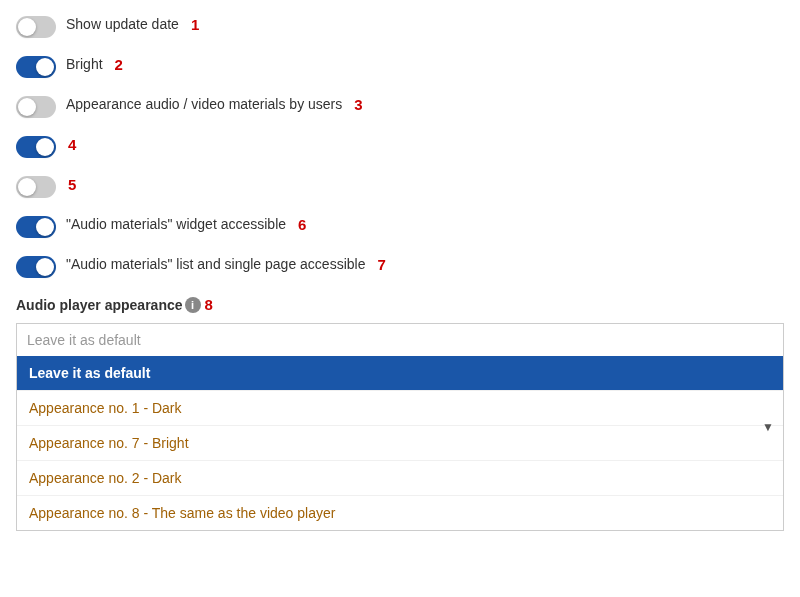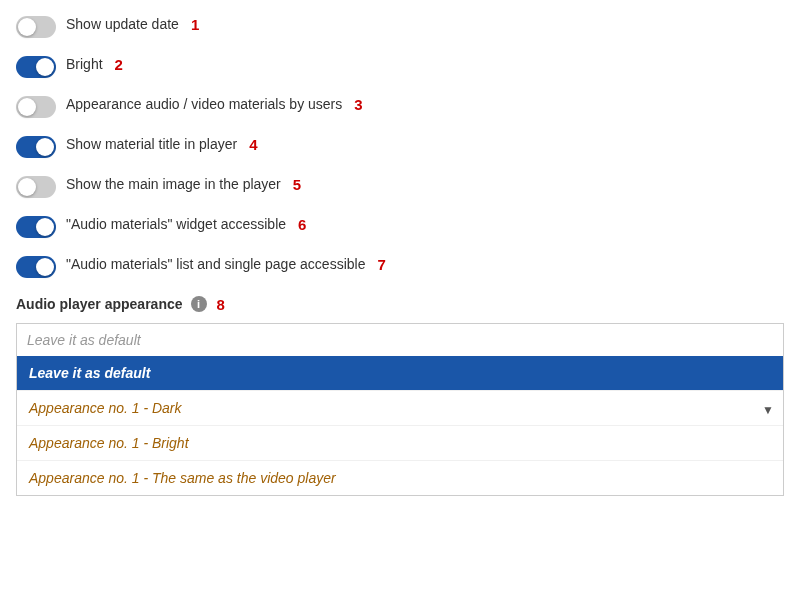--- a/index.html
+++ b/index.html
@@ -64,22 +64,22 @@
       font-size: 15px;
       margin-left: 2px;
     }
 
     
     .appearance-section {
       margin-top: 4px;
     }
     .appearance-title {
       display: flex;
-      align-items: flex-start;
-      gap: 8px;
+      align-items: center;
+      gap: 2px;
       margin-bottom: 10px;
       font-size: 14px;
       font-weight: 600;
       color: #333;
     }
     .info-icon {
       display: inline-flex;
       align-items: center;
       justify-content: center;
       width: 16px;
@@ -89,21 +89,20 @@
       color: #fff;
       font-size: 11px;
       font-weight: bold;
       cursor: pointer;
     }
 
     
     .dropdown-wrapper {
       position: relative;
       width: 100%;
-      font-style: italic;
     }
     .dropdown-input {
       width: 100%;
       border: 1px solid #ccc;
       padding: 8px 30px 8px 10px;
       font-size: 14px;
       color: #999;
       background: #fff;
       cursor: pointer;
       appearance: none;
@@ -174,30 +173,28 @@
       </div>
       <span class="setting-label">Appearance audio / video materials by users</span>
       <span class="step-num" style="color: rgb(204, 0, 0);">3</span>
     </div>
     <div class="setting-row">
       <div class="toggle">
         <div class="toggle-track on">
           <div class="toggle-thumb on"></div>
         </div>
       </div>
-      <span class="setting-label">Show material title in player</span>
       <span class="step-num" style="color: rgb(204, 0, 0);">4</span>
     </div>
     <div class="setting-row">
       <div class="toggle">
         <div class="toggle-track off">
           <div class="toggle-thumb off"></div>
         </div>
       </div>
-      <span class="setting-label">Show the main image in the player</span>
       <span class="step-num" style="color: rgb(204, 0, 0);">5</span>
     </div>
     <div class="setting-row">
       <div class="toggle">
         <div class="toggle-track on">
           <div class="toggle-thumb on"></div>
         </div>
       </div>
       <span class="setting-label">"Audio materials" widget accessible</span>
       <span class="step-num" style="color: rgb(204, 0, 0);">6</span>
@@ -218,17 +215,18 @@
     <span>Audio player appearance</span>
     <span class="info-icon">i</span>
     <span class="step-num" style="color:#cc0000">8</span>
   </div>
   <div class="dropdown-wrapper">
     <div class="dropdown-input">Leave it as default</div>
     <span class="dropdown-arrow">▼</span>
     <div class="dropdown-list" id="dropdown-list">
         <div class="dropdown-item selected">Leave it as default</div>
         <div class="dropdown-item">Appearance no. 1 - Dark</div>
-        <div class="dropdown-item">Appearance no. 1 - Bright</div>
-        <div class="dropdown-item">Appearance no. 1 - The same as the video player</div>
+        <div class="dropdown-item">Appearance no. 7 - Bright</div>
+        <div class="dropdown-item">Appearance no. 2 - Dark</div>
+        <div class="dropdown-item">Appearance no. 8 - The same as the video player</div>
       </div>
   </div>
 </div>
 
 </body></html>

